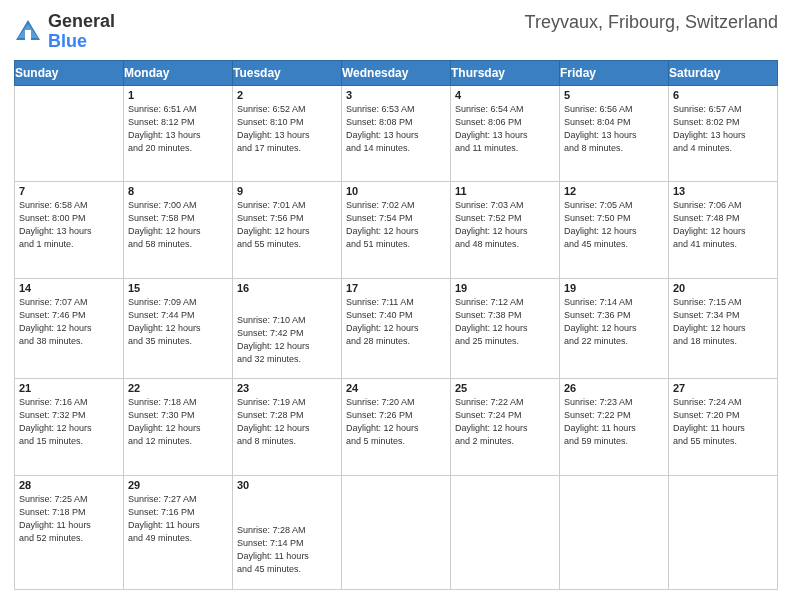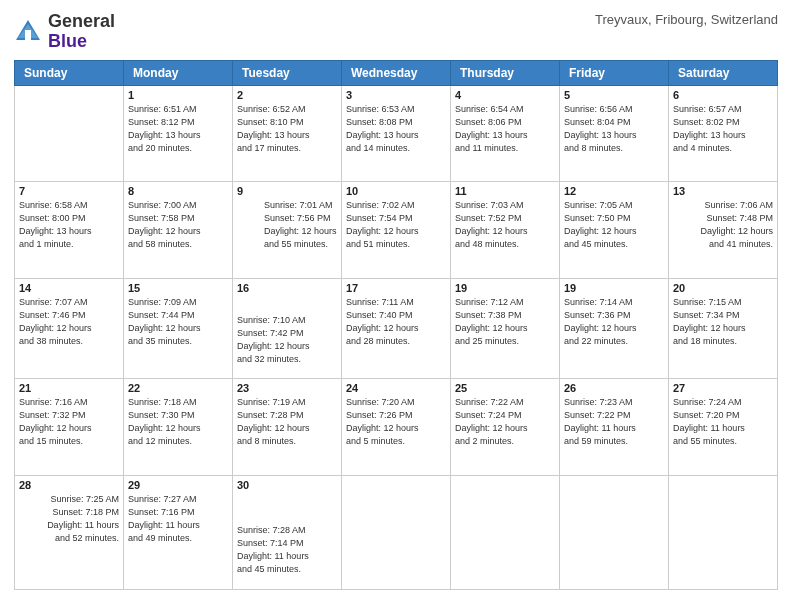--- a/index.html
+++ b/index.html
@@ -34,52 +34,52 @@
       line-height: 1.1;
     }
     .logo-general {
       font-size: 18px;
       font-weight: bold;
       color: #333;
     }
     .logo-blue {
       font-size: 18px;
       font-weight: bold;
-      color: #4c1d95;
+      color: #3b82f6;
     }
     .logo-icon {
       width: 28px;
       height: 28px;
       margin-right: 2px;
     }
     .title-block {
       text-align: right;
     }
     .month-title {
       font-size: 32px;
       font-weight: bold;
       color: #333;
       line-height: 1.1;
     }
     .subtitle {
-      font-size: 13px;
+      font-size: 18px;
       color: #555;
       text-align: right;
     }
     table {
       width: 100%;
       border-collapse: collapse;
       flex: 1;
     }
     thead tr th {
       background: #3a7fc1;
       color: #fff;
       font-size: 12px;
       font-weight: bold;
-      padding: 5px 9px;
+      padding: 5px 0;
       text-align: left;
       border: 1px solid #2a6aa0;
     }
     tbody tr td {
       vertical-align: top;
       border: 1px solid #ccc;
       padding: 3px 4px;
       font-size: 9.5px;
       color: #333;
       width: calc(100% / 7);
@@ -193,21 +193,21 @@
           </td>
           <td>
             <span class="day-num">8</span>
             <div class="day-info" style="white-space: pre-line;">Sunrise: 7:00 AM
 Sunset: 7:58 PM
 Daylight: 12 hours
 and 58 minutes.</div>
           </td>
           <td>
             <span class="day-num">9</span>
-            <div class="day-info" style="white-space: pre-line; margin-left: 27px;">Sunrise: 7:01 AM
+            <div class="day-info" style="white-space: pre-line;">Sunrise: 7:01 AM
 Sunset: 7:56 PM
 Daylight: 12 hours
 and 55 minutes.</div>
           </td>
           <td>
             <span class="day-num">10</span>
             <div class="day-info" style="white-space: pre-line;">Sunrise: 7:02 AM
 Sunset: 7:54 PM
 Daylight: 12 hours
 and 51 minutes.</div>
@@ -221,21 +221,21 @@
           </td>
           <td>
             <span class="day-num">12</span>
             <div class="day-info" style="white-space: pre-line;">Sunrise: 7:05 AM
 Sunset: 7:50 PM
 Daylight: 12 hours
 and 45 minutes.</div>
           </td>
           <td>
             <span class="day-num">13</span>
-            <div class="day-info" style="white-space: pre-line; text-align: right;">Sunrise: 7:06 AM
+            <div class="day-info" style="white-space: pre-line;">Sunrise: 7:06 AM
 Sunset: 7:48 PM
 Daylight: 12 hours
 and 41 minutes.</div>
           </td>
         </tr>
         <tr>
           <td>
             <span class="day-num">14</span>
             <div class="day-info" style="white-space: pre-line;">Sunrise: 7:07 AM
 Sunset: 7:46 PM
@@ -332,21 +332,21 @@
             <span class="day-num">27</span>
             <div class="day-info" style="white-space: pre-line;">Sunrise: 7:24 AM
 Sunset: 7:20 PM
 Daylight: 11 hours
 and 55 minutes.</div>
           </td>
         </tr>
         <tr>
           <td>
             <span class="day-num">28</span>
-            <div class="day-info" style="white-space: pre-line; text-align: right;">Sunrise: 7:25 AM
+            <div class="day-info" style="white-space: pre-line;">Sunrise: 7:25 AM
 Sunset: 7:18 PM
 Daylight: 11 hours
 and 52 minutes.</div>
           </td>
           <td>
             <span class="day-num">29</span>
             <div class="day-info" style="white-space: pre-line;">Sunrise: 7:27 AM
 Sunset: 7:16 PM
 Daylight: 11 hours
 and 49 minutes.</div>

